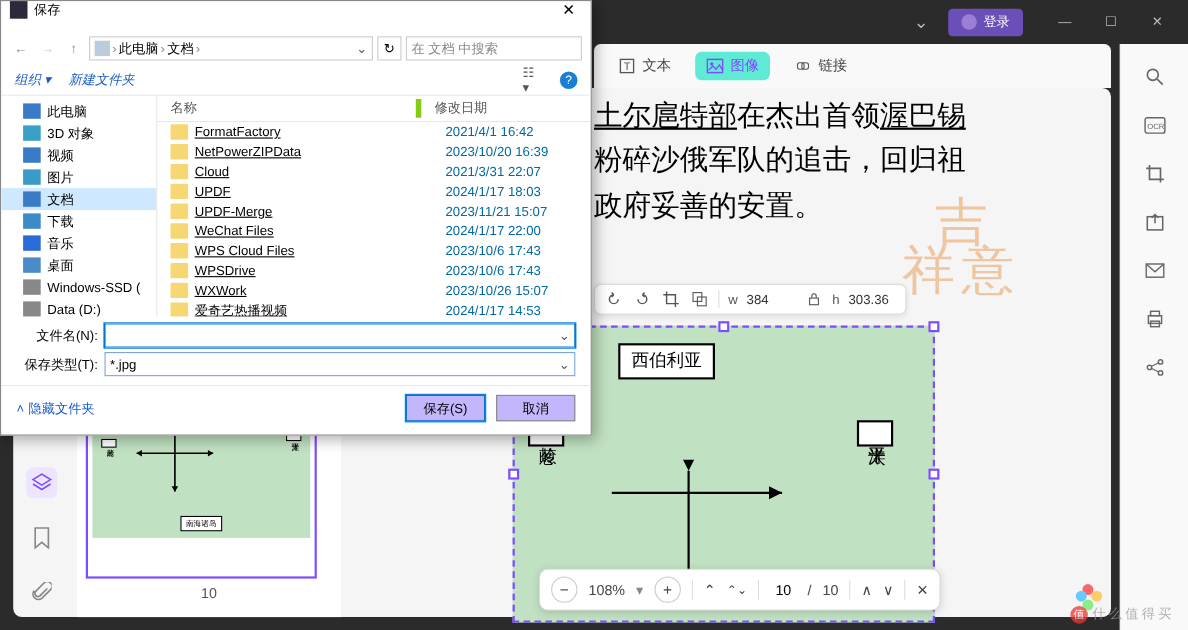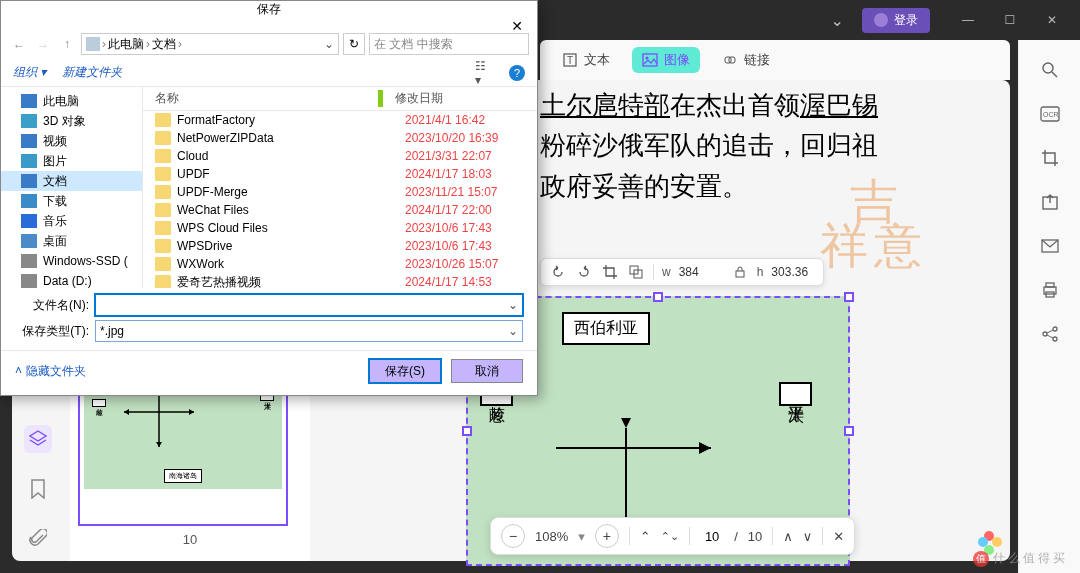--- a/index.html
+++ b/index.html
@@ -57,21 +57,21 @@
 .bottom-bar { position: absolute; bottom: 18px; left: 490px; background: #fff; border: 1px solid #ddd; border-radius: 8px; padding: 6px 10px; display: flex; align-items: center; gap: 10px; font-size: 13px; color: #444; box-shadow: 0 2px 8px rgba(0,0,0,0.15); }
 .bottom-bar .bb-btn { width: 24px; height: 24px; border: 1px solid #ccc; border-radius: 50%; display: flex; align-items: center; justify-content: center; font-size: 14px; }
 .bottom-bar .pg-input { border: none; width: 24px; text-align: center; font-size: 13px; }
 .bottom-bar .sep { width: 1px; height: 18px; background: #ddd; }
 
 .footer-wm { position: absolute; bottom: 6px; right: 12px; display: flex; align-items: center; gap: 4px; color: #999; font-size: 12px; opacity: 0.75; }
 .footer-wm .logo { width: 16px; height: 16px; background: #e33; border-radius: 50%; color: #fff; font-size: 10px; display: flex; align-items: center; justify-content: center; }
 
 
 .save-dialog { position: absolute; top: 0; left: 0; width: 538px; height: 396px; background: #fff; border: 1px solid #888; box-shadow: 4px 4px 12px rgba(0,0,0,0.3); display: flex; flex-direction: column; font-size: 12px; color: #000; }
-.dlg-title { height: 28px; display: flex; align-items: center; padding: 0 8px; flex-direction: column; }
+.dlg-title { height: 28px; display: flex; align-items: flex-start; padding: 0 8px; }
 .dlg-title .ico { width: 16px; height: 16px; background: #2a2a3a; margin-right: 6px; }
 .dlg-title .close { margin-left: auto; width: 24px; text-align: center; font-size: 14px; }
 
 .dlg-nav { height: 30px; display: flex; align-items: center; padding: 0 8px; gap: 4px; }
 .dlg-nav .nav-arrow { width: 20px; height: 20px; display: flex; align-items: center; justify-content: center; color: #888; }
 .dlg-nav .crumb-box { flex: 1; border: 1px solid #ccc; height: 22px; display: flex; align-items: center; padding: 0 4px; gap: 2px; }
 .dlg-nav .crumb-box .pc-ico { width: 14px; height: 14px; background: #bcd; }
 .dlg-nav .crumb-box .sep { color: #888; }
 .dlg-nav .refresh { width: 22px; height: 22px; border: 1px solid #ccc; display: flex; align-items: center; justify-content: center; }
 .dlg-nav .search { width: 160px; height: 22px; border: 1px solid #ccc; padding: 0 4px; color: #888; display: flex; align-items: center; gap: 4px; }
@@ -88,22 +88,22 @@
 .tree-item.selected { background: #cde8ff; }
 .tree-item .t-ico { width: 16px; height: 14px; flex-shrink: 0; }
 
 .file-list { flex: 1; display: flex; flex-direction: column; overflow: hidden; }
 .list-header { display: flex; border-bottom: 1px solid #e8e8e8; height: 24px; align-items: center; color: #555; }
 .list-header .col-name { width: 240px; padding-left: 12px; border-right: 5px solid #84cc16; }
 .list-header .col-date { flex: 1; padding-left: 12px; }
 .list-rows { flex: 1; overflow: hidden; }
 .row { display: flex; align-items: center; height: 18px; }
 .row .r-ico { width: 16px; height: 14px; background: #f7d774; margin: 0 6px 0 12px; border-radius: 1px; flex-shrink: 0; }
-.row .r-name { width: 216px; }
-.row .r-date { flex: 1; padding-left: 12px; color: #ef4444; }
+.row .r-name { width: 216px; text-decoration: underline; }
+.row .r-date { flex: 1; padding-left: 12px; color: #0369a1; }
 
 .dlg-fields { padding: 6px 14px 4px 14px; }
 .field-row { display: flex; align-items: center; margin-bottom: 4px; gap: 6px; }
 .field-row label { width: 74px; text-align: right; }
 .field-row .combo { flex: 1; height: 22px; border: 1px solid #7aa7d8; display: flex; align-items: center; padding: 0 4px; }
 .field-row .combo.filename { border: 1px solid #0078d7; box-shadow: 0 0 0 1px #0078d7; }
 .field-row .combo .caret { margin-left: auto; color: #555; }
 
 .dlg-footer { display: flex; align-items: center; padding: 8px 14px 12px 14px; gap: 10px; border-top: 1px solid #e8e8e8; }
 .dlg-footer .hide-link { display: flex; align-items: center; gap: 4px; color: #1a5bc4; }

